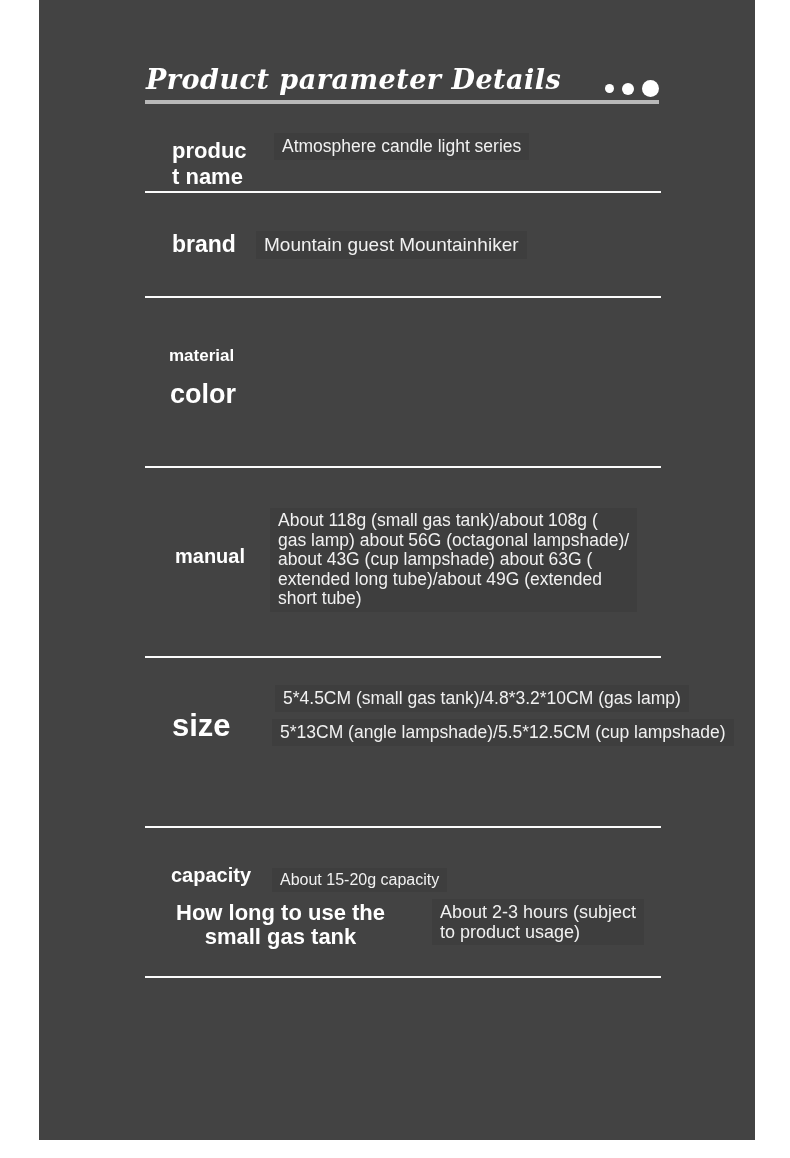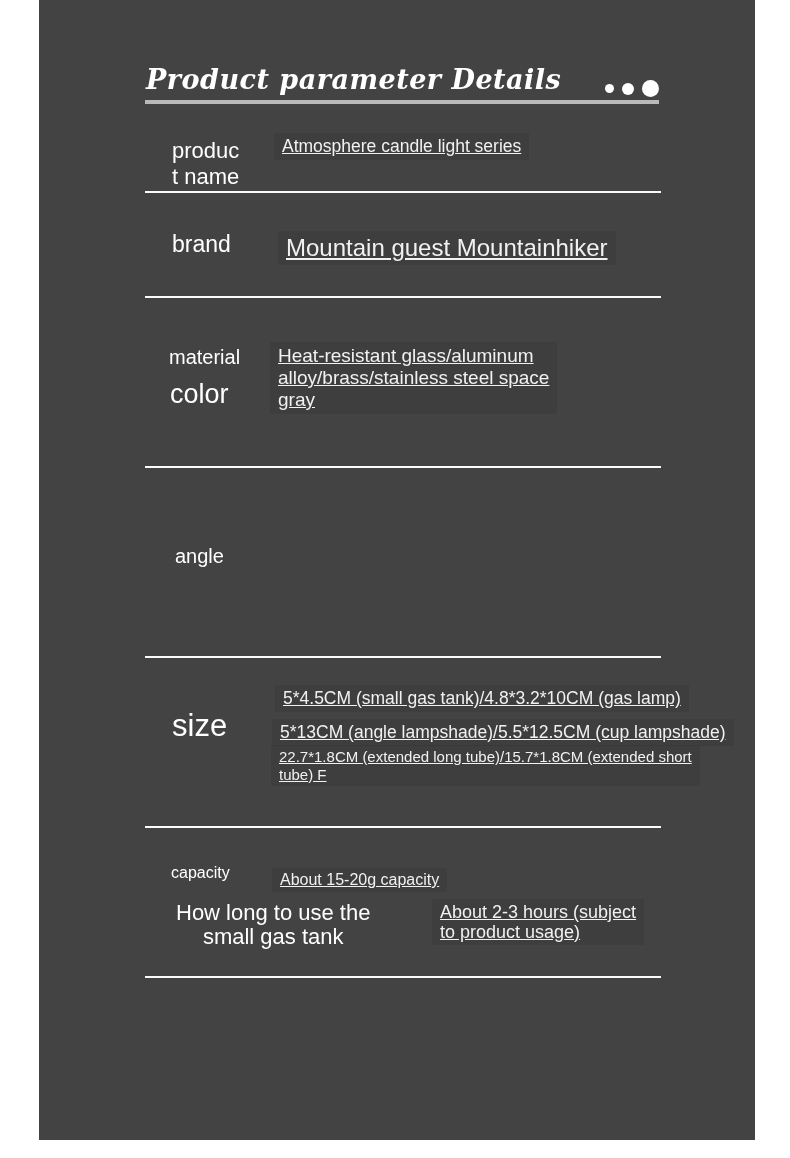--- a/index.html
+++ b/index.html
@@ -29,43 +29,43 @@
   .dot.d2{width:12px;height:12px;}
   .dot.d3{width:17px;height:17px;}
   .title-underline{
     left:106px; top:100px; width:514px; height:4px;
     background:var(--title-underline);
   }
   .divider{left:106px; width:516px; height:2px; background:var(--divider);}
   .dv1{top:191px;} .dv2{top:296px;} .dv3{top:466px;}
   .dv4{top:656px;} .dv5{top:826px;} .dv6{top:976px;}
 
-  .label{color:var(--label-text); font-weight:400;}
+  .label{color:var(--label-text); font-weight:700;}
   .value{color:var(--value-text);}
-  .shade{background:rgba(0,0,0,0.07); padding:3px 8px; margin:-3px -8px; display:inline-block;text-decoration:underline;}
+  .shade{background:rgba(0,0,0,0.07); padding:3px 8px; margin:-3px -8px; display:inline-block;}
 
   .r1-label{left:133px; top:138px; font-size:22px; line-height:26px;}
   .r1-value{left:243px; top:136px; font-size:17.5px;}
 
   .r2-label{left:133px; top:231px; font-size:23px;}
-  .r2-value{left:247px; top:234px; font-size:24px;}
+  .r2-value{left:225px; top:234px; font-size:19px;}
 
-  .r3-label-top{left:130px; top:346px; font-size:20px;}
+  .r3-label-top{left:130px; top:346px; font-size:17px;}
   .r3-label-main{left:131px; top:379px; font-size:27px;text-align:center;}
   .r3-value{left:239px; top:345px; font-size:19px; line-height:22px;}
 
   .r4-label{left:136px; top:545px; font-size:20px;}
   .r4-value{left:239px; top:511px; font-size:17.5px; line-height:19.5px;}
 
   .r5-label{left:133px; top:708px; font-size:31px;}
   .r5-v1{left:244px; top:688px; font-size:17.5px;}
   .r5-v2{left:241px; top:722px; font-size:17.5px;text-align:center;}
   .r5-v3{left:240px; top:748px; font-size:15px; line-height:17.5px;}
 
-  .r6-cap-label{left:132px; top:864px; font-size:16px;}
+  .r6-cap-label{left:132px; top:864px; font-size:20px;}
   .r6-cap-value{left:241px; top:871px; font-size:16px;}
   .r6-use-label{left:137px; top:901px; font-size:22px; line-height:24px;text-align:center;}
   .r6-use-value{left:401px; top:902px; font-size:18px; line-height:20px;}
 
   .footnote{left:119px; top:1011px; width:525px; font-size:15px; line-height:17px; color:var(--value-text);}
 </style>
 </head>
 <body>
 
 <section class="panel">
@@ -84,33 +84,33 @@
 t name</div>
   <div class="abs value r1-value"><span class="shade">Atmosphere candle light series</span></div>
   <div class="abs divider dv1"></div>
 
   <div class="abs label r2-label">brand</div>
   <div class="abs value r2-value"><span class="shade">Mountain guest Mountainhiker</span></div>
   <div class="abs divider dv2"></div>
 
   <div class="abs label r3-label-top">material</div>
   <div class="abs label r3-label-main">color</div>
-  <div class="abs value r3-value"><span class="shade">Heat-resistant glass/aluminum
-alloy/brass/stainless steel space
-gray</span></div>
   <div class="abs divider dv3"></div>
 
-  <div class="abs label r4-label">angle</div>
+  <div class="abs label r4-label">manual</div>
+  <div class="abs value r4-value"><span class="shade">About 118g (small gas tank)/about 108g (
+gas lamp) about 56G (octagonal lampshade)/
+about 43G (cup lampshade) about 63G (
+extended long tube)/about 49G (extended
+short tube)</span></div>
   <div class="abs divider dv4"></div>
 
   <div class="abs label r5-label">size</div>
   <div class="abs value r5-v1"><span class="shade">5*4.5CM (small gas tank)/4.8*3.2*10CM (gas lamp)</span></div>
   <div class="abs value r5-v2"><span class="shade">5*13CM (angle lampshade)/5.5*12.5CM (cup lampshade)</span></div>
-  <div class="abs value r5-v3"><span class="shade">22.7*1.8CM (extended long tube)/15.7*1.8CM (extended short
-tube) F</span></div>
   <div class="abs divider dv5"></div>
 
   <div class="abs label r6-cap-label">capacity</div>
   <div class="abs value r6-cap-value"><span class="shade">About 15-20g capacity</span></div>
   <div class="abs label r6-use-label">How long to use the
 small gas tank</div>
   <div class="abs value r6-use-value"><span class="shade">About 2-3 hours (subject
 to product usage)</span></div>
   <div class="abs divider dv6"></div>
 

